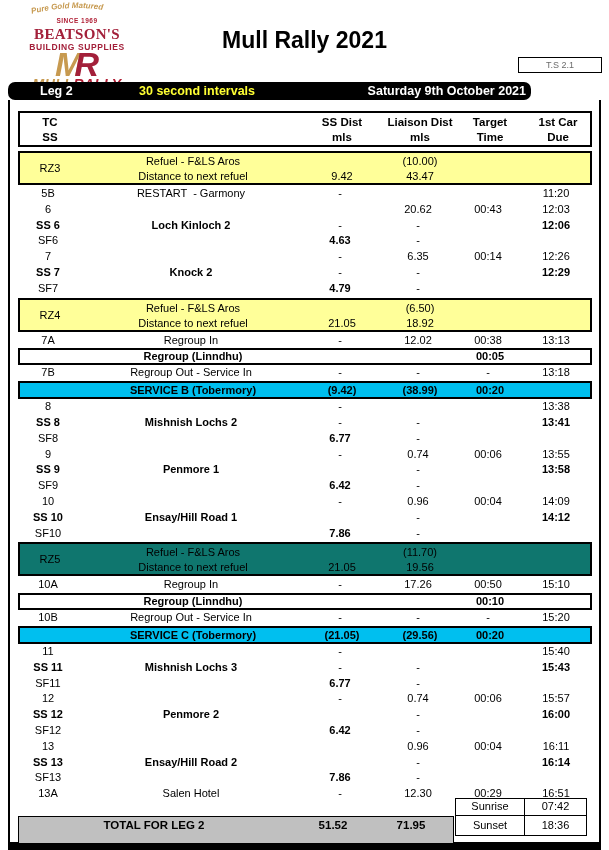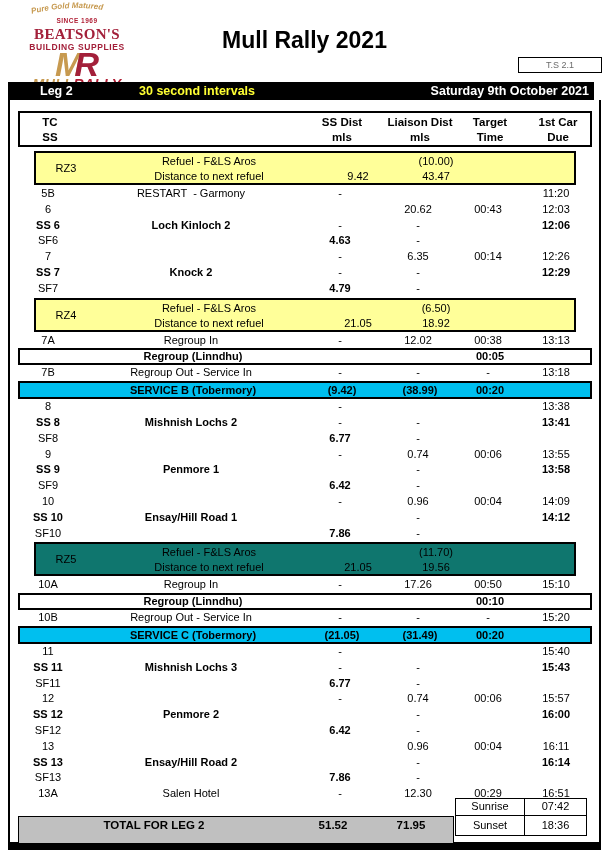--- a/index.html
+++ b/index.html
@@ -16,21 +16,21 @@
   #logo .monogram .m{font-size:34px;font-weight:bold;font-style:italic;color:#C79A50;}
   #logo .monogram .r{font-size:34px;font-weight:bold;font-style:italic;color:#A3203A;margin-left:-9px;}
   #logo .mullrally{font-size:14px;font-weight:bold;font-style:italic;margin-top:0px;letter-spacing:.5px;}
   #logo .mull{color:#C79A50;}
   #logo .rally{color:#B01E34;}
   #page-title{position:absolute;left:0;top:27px;width:609px;text-align:center;
     font-size:23px;font-weight:bold;}
   #ts-box{position:absolute;left:518px;top:57px;width:82px;height:14px;
     border:1.5px solid #000;font-size:9px;color:#6b6b6b;text-align:center;line-height:14px;}
   
-  #leg-bar{position:absolute;left:8px;top:82px;width:586px;height:18px;background:#000;}
+  #leg-bar{position:absolute;left:8px;top:82px;width:523px;height:18px;background:#000;border-radius:7px;}
   #leg-bar span{position:absolute;top:0;line-height:18px;font-size:12.5px;font-weight:bold;color:#fff;}
   #leg-bar .leg{left:32px;}
   #leg-bar .intervals{left:131px;color:#FFFF33;}
   #leg-bar .date{right:5px;}
   
   #frame{position:absolute;left:8px;top:100px;width:593px;height:750px;box-sizing:border-box;
     border-left:2px solid #000;border-right:2px solid #000;border-bottom:8px solid #000;background:#fff;}
   #table{position:absolute;left:8px;top:11px;width:574px;}
   .cell{position:absolute;top:0;font-size:11px;}
   .c-tc{left:0;width:60px;text-align:center;}
@@ -43,21 +43,21 @@
   .bi{font-weight:bold;}
   
   #thead{position:relative;height:36px;border:2px solid #000;box-sizing:border-box;font-weight:bold;margin-bottom:4px;}
   #thead .cell{font-size:11.5px;}
   #thead .two{padding-top:2px;}
   #thead .two b{display:block;line-height:15px;font-weight:bold;}
   #thead .c-loc{text-align:center;line-height:31px;padding-left:0;}
   
   #rows .row{position:relative;height:15.8px;box-sizing:border-box;}
   #rows .row .cell{line-height:15.8px;}
-  #rows .refuel{height:34px;border:2px solid #000;margin:1px 16px;}
+  #rows .refuel{height:34px;border:2px solid #000;margin:1px 0;}
   #rows .refuel .c-tc{line-height:30px;}
   #rows .refuel .subline{position:absolute;left:0;width:100%;height:15px;}
   #rows .refuel .subline.l1{top:1px;}
   #rows .refuel .subline.l2{top:16px;}
   #rows .refuel .subline .cell{line-height:15px;}
   #rows .regroup{height:17px;border:2px solid #000;}
   #rows .regroup .cell{line-height:13.5px;}
   #rows .service{height:18px;border:2px solid #000;}
   #rows .service .cell{line-height:14.5px;}
   
@@ -334,21 +334,21 @@
           <span class="cell c-tc">10B</span>
           <span class="cell c-loc">Regroup Out - Service In</span>
           <span class="cell c-ss">-</span>
           <span class="cell c-li">-</span>
           <span class="cell c-tg">-</span>
           <span class="cell c-due">15:20</span>
         </div>
         <div class="row service" style="background: rgb(0, 191, 239);">
           <span class="cell c-loc bold">SERVICE C (Tobermory)</span>
           <span class="cell c-ss bold">(21.05)</span>
-          <span class="cell c-li bold">(31.49)</span>
+          <span class="cell c-li bold">(29.56)</span>
           <span class="cell c-tg bold">00:20</span>
         </div>
         <div class="row plain">
           <span class="cell c-tc">11</span>
           <span class="cell c-loc"></span>
           <span class="cell c-ss">-</span>
           <span class="cell c-li"></span>
           <span class="cell c-tg"></span>
           <span class="cell c-due">15:40</span>
         </div>

